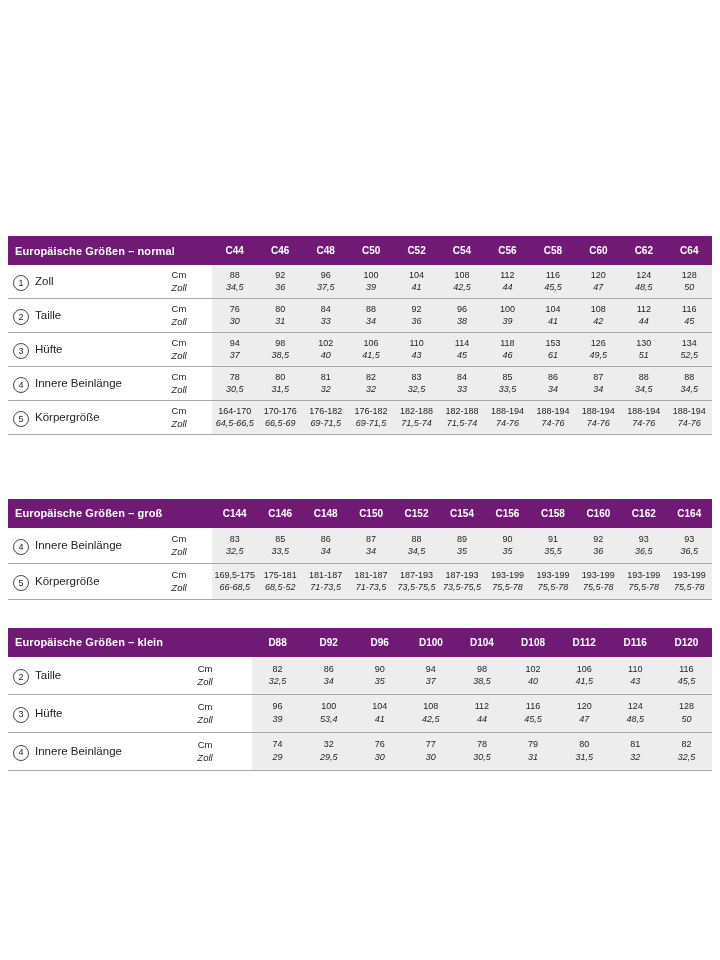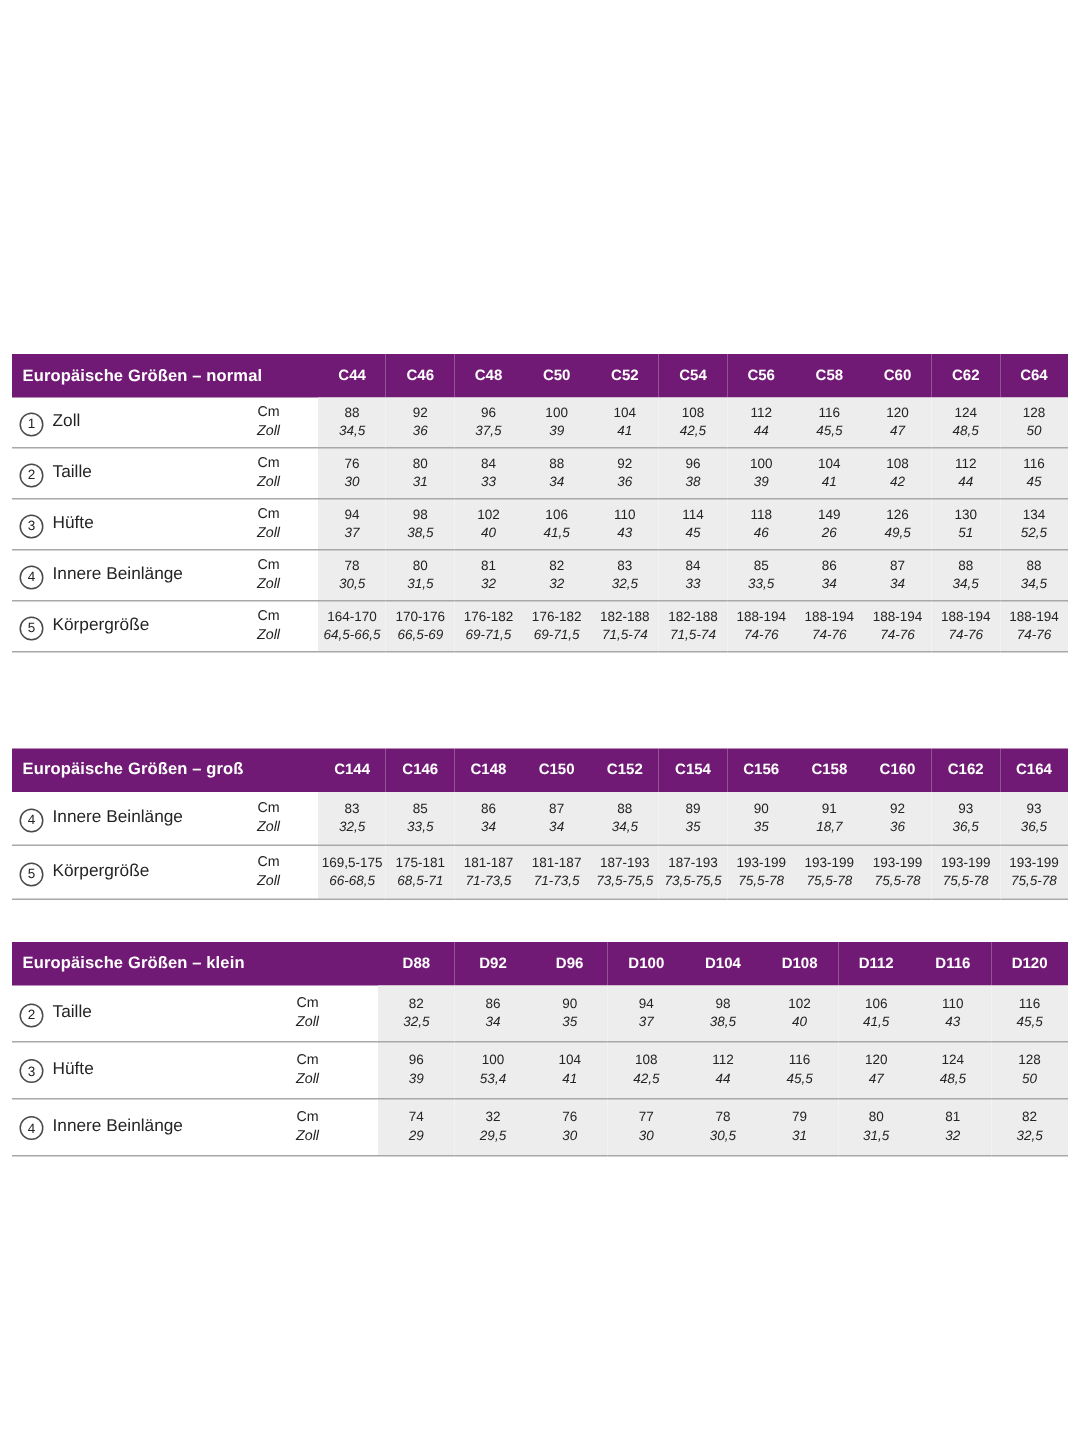--- a/index.html
+++ b/index.html
@@ -257,22 +257,22 @@
             </td>
             <td class="value-cell">
               <div class="cm-line">114</div>
               <div class="zoll-line">45</div>
             </td>
             <td class="value-cell">
               <div class="cm-line">118</div>
               <div class="zoll-line">46</div>
             </td>
             <td class="value-cell">
-              <div class="cm-line">149</div>
-              <div class="zoll-line">26</div>
+              <div class="cm-line">153</div>
+              <div class="zoll-line">61</div>
             </td>
             <td class="value-cell">
               <div class="cm-line">126</div>
               <div class="zoll-line">49,5</div>
             </td>
             <td class="value-cell">
               <div class="cm-line">130</div>
               <div class="zoll-line">51</div>
             </td>
             <td class="value-cell">
@@ -453,21 +453,21 @@
             <td class="value-cell">
               <div class="cm-line">89</div>
               <div class="zoll-line">35</div>
             </td>
             <td class="value-cell">
               <div class="cm-line">90</div>
               <div class="zoll-line">35</div>
             </td>
             <td class="value-cell">
               <div class="cm-line">91</div>
-              <div class="zoll-line">18,7</div>
+              <div class="zoll-line">35,5</div>
             </td>
             <td class="value-cell">
               <div class="cm-line">92</div>
               <div class="zoll-line">36</div>
             </td>
             <td class="value-cell">
               <div class="cm-line">93</div>
               <div class="zoll-line">36,5</div>
             </td>
             <td class="value-cell">
@@ -481,21 +481,21 @@
             <td class="unit-cell">
               <div class="cm-line">Cm</div>
               <div class="zoll-line">Zoll</div>
             </td>
             <td class="value-cell">
               <div class="cm-line">169,5-175</div>
               <div class="zoll-line">66-68,5</div>
             </td>
             <td class="value-cell">
               <div class="cm-line">175-181</div>
-              <div class="zoll-line">68,5-71</div>
+              <div class="zoll-line">68,5-52</div>
             </td>
             <td class="value-cell">
               <div class="cm-line">181-187</div>
               <div class="zoll-line">71-73,5</div>
             </td>
             <td class="value-cell">
               <div class="cm-line">181-187</div>
               <div class="zoll-line">71-73,5</div>
             </td>
             <td class="value-cell">

